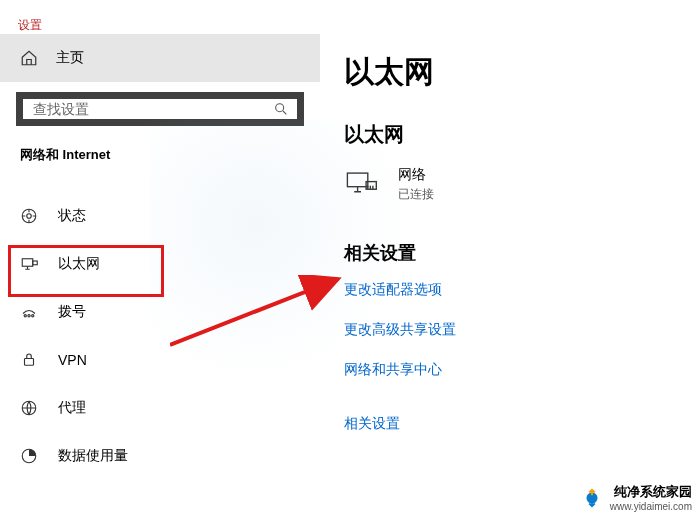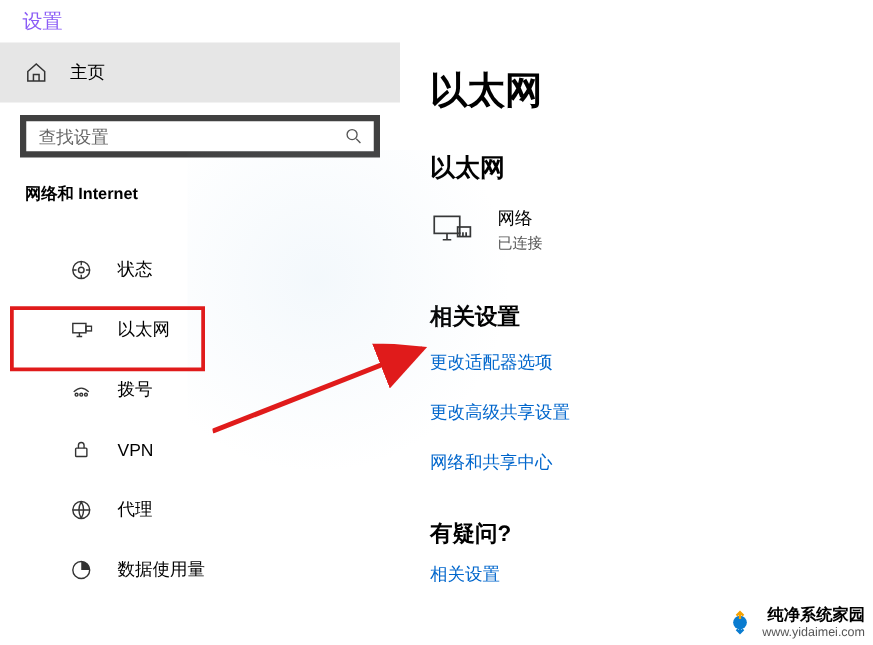--- a/index.html
+++ b/index.html
@@ -9,24 +9,24 @@
     color: #000;
     background: #fff;
     width: 698px;
     height: 516px;
     position: relative;
     overflow: hidden;
   }
   .header {
     height: 34px;
     display: flex;
-    align-items: center;
+    align-items: flex-end;
     padding-left: 18px;
-    font-size: 16px;
-    color: #8b5cf6;
+    font-size: 12px;
+    color: #b91c1c;
   }
   .container {
     display: flex;
     height: calc(100% - 34px);
   }
   .sidebar {
     width: 320px;
     background: #fff;
   }
   .home-row {
@@ -37,21 +37,21 @@
     gap: 18px;
     background: #e6e6e6;
     font-size: 14px;
   }
   .home-row .icon { width: 18px; height: 18px; display:flex; align-items:center; justify-content:center;}
   .search-wrap {
     padding: 10px 16px 10px 16px;
   }
   .search-box {
     height: 34px;
-    border: 5px solid #404040;
+    border: 7px solid #404040;
     display: flex;
     align-items: center;
     padding: 0 8px 0 10px;
     width: 288px;
     background: #fff;
   }
   .search-box input {
     border: none;
     outline: none;
     flex: 1;
@@ -61,21 +61,20 @@
   }
   .search-box input::placeholder { color: #666; }
   .search-box .sicon { width:16px; height:16px; display:flex; align-items:center; justify-content:center;}
   .section-title {
     padding: 10px 20px 10px 20px;
     font-size: 13px;
     font-weight: 600;
   }
   .nav {
     margin-top: 18px;
-    padding-left: 36px;
   }
   .nav-item {
     height: 48px;
     display: flex;
     align-items: center;
     padding-left: 20px;
     gap: 20px;
     font-size: 14px;
     cursor: pointer;
   }
@@ -293,21 +292,20 @@
     </div>
 
     <div class="related">
       <h3>相关设置</h3>
       <div class="link">更改适配器选项</div>
       <div class="link">更改高级共享设置</div>
       <div class="link">网络和共享中心</div>
     </div>
 
     <div class="ques">
-      <h3>有疑问?</h3>
       <div class="link">相关设置</div>
     </div>
   </div>
 
 </div>
 
 <div class="bg-swirl"></div>
 <div class="bg-text"></div>
 
 <div class="red-highlight"></div>

